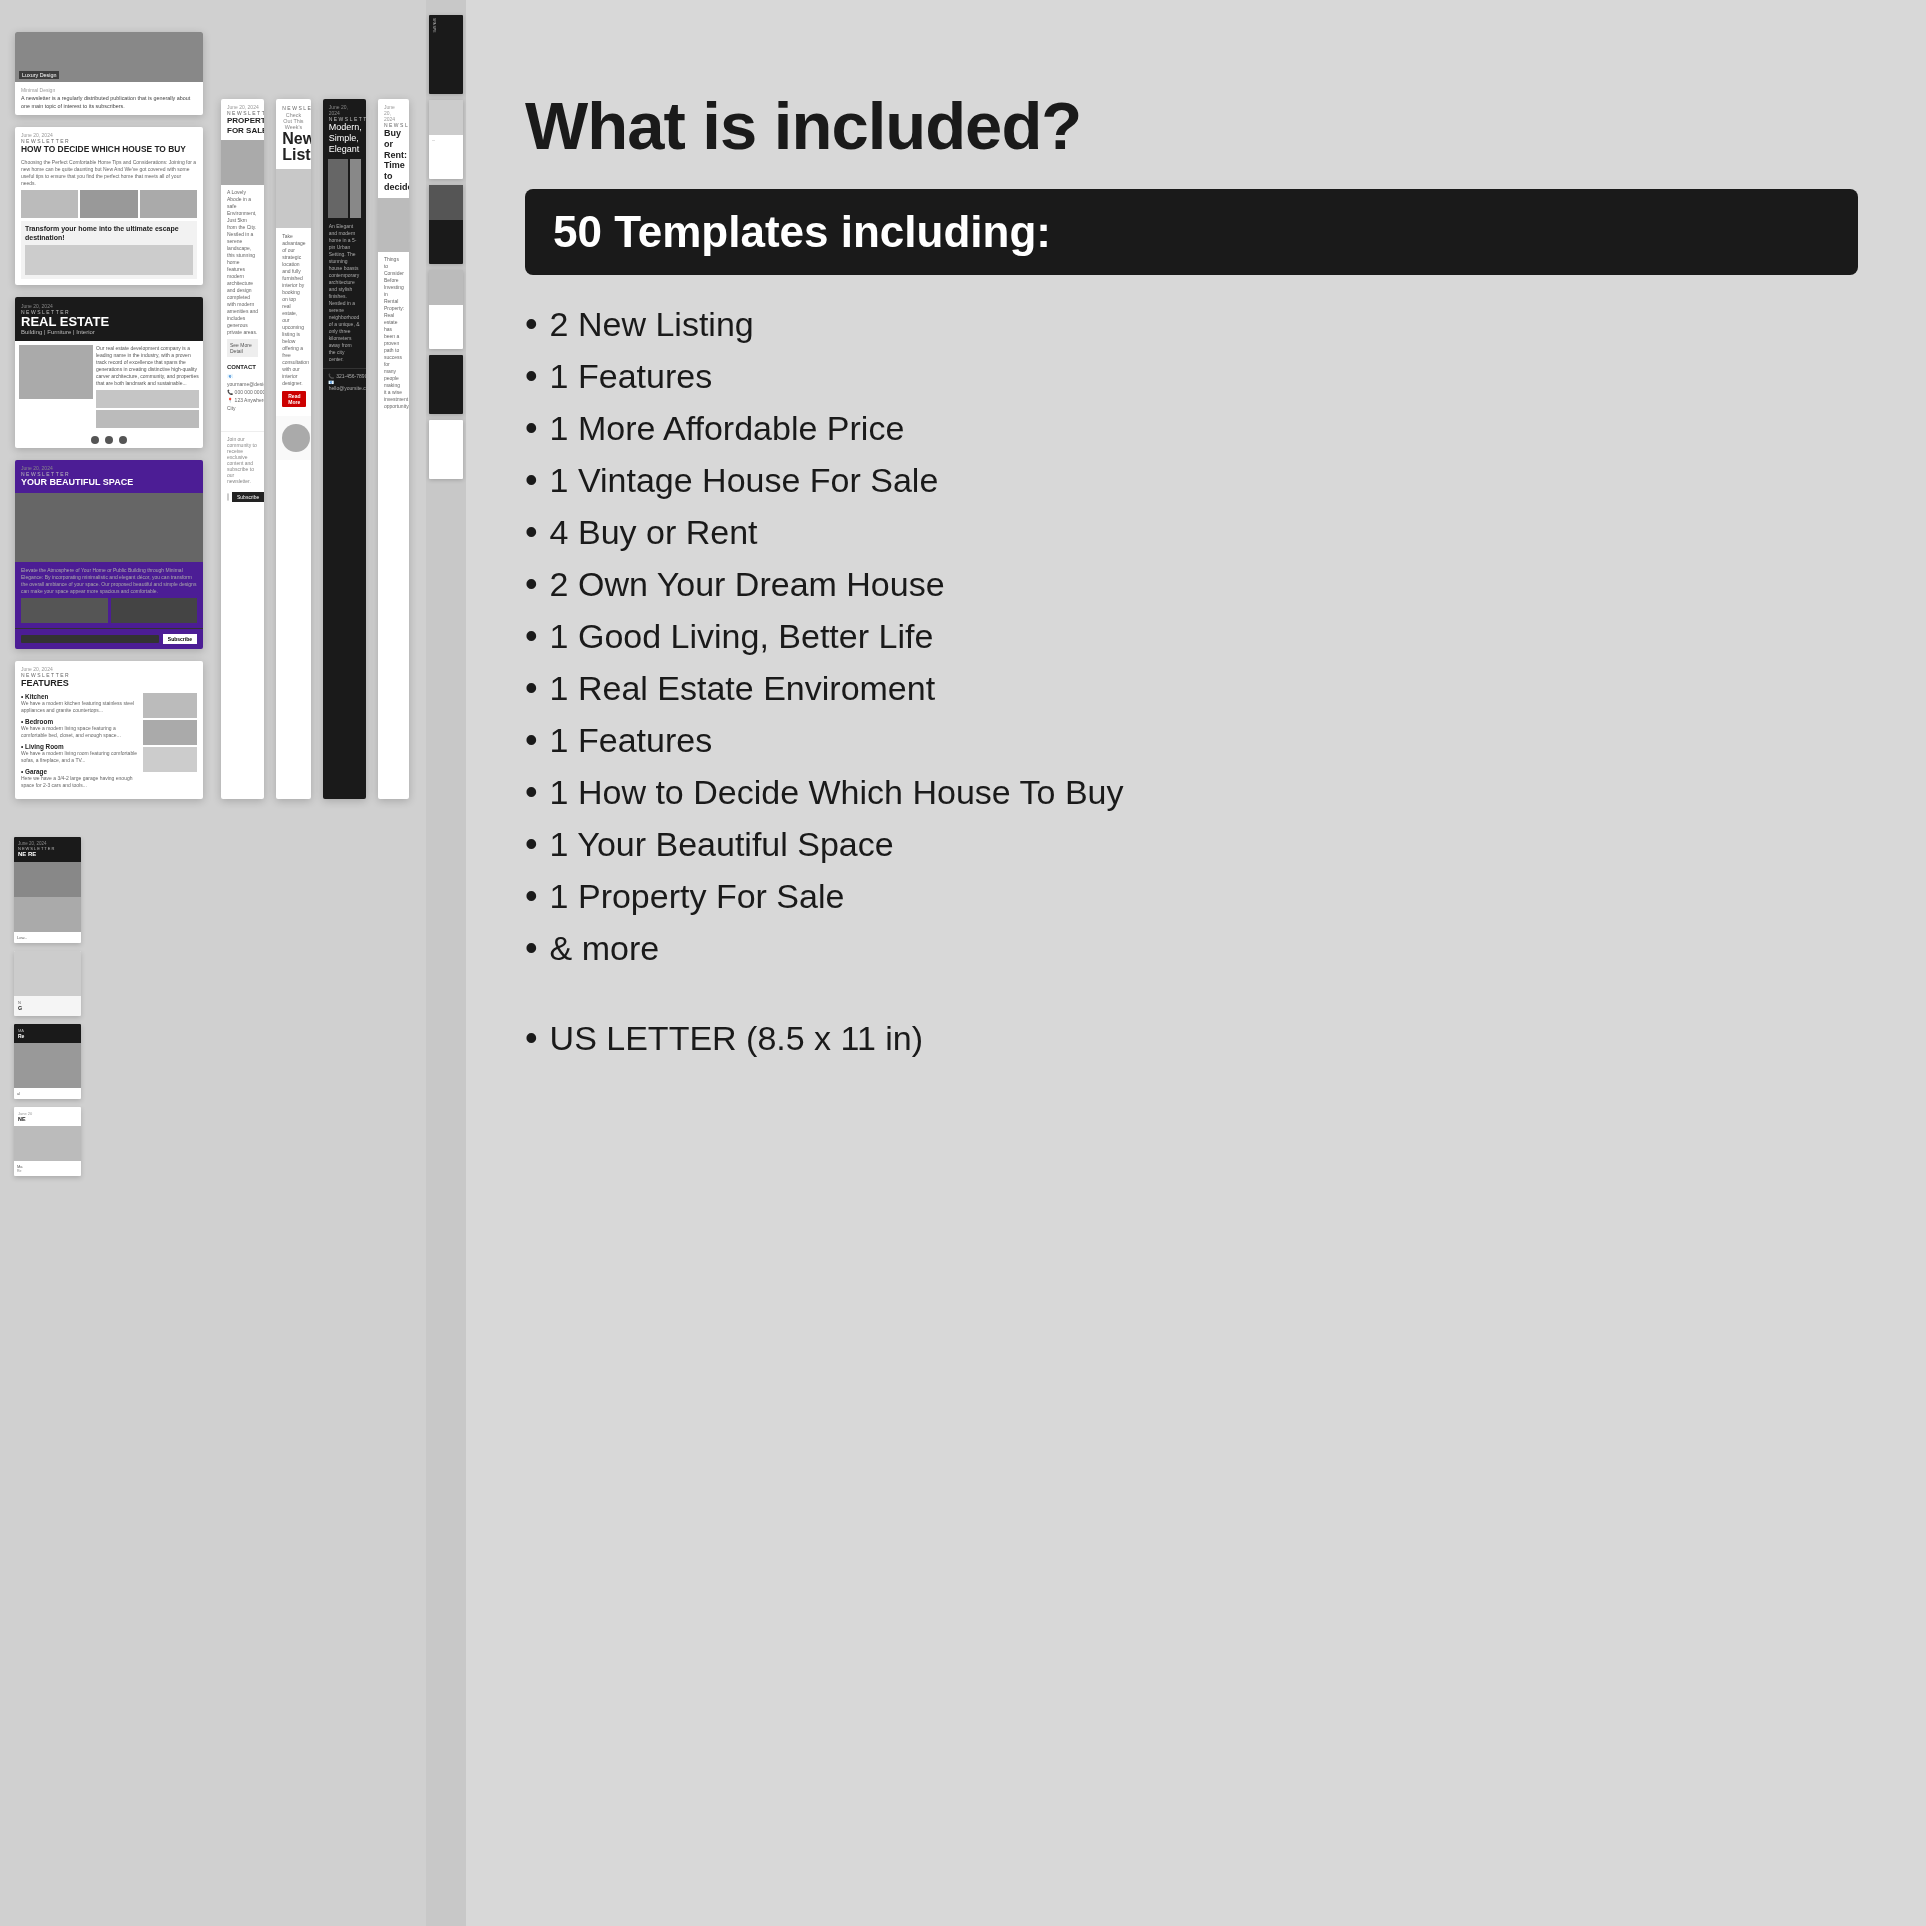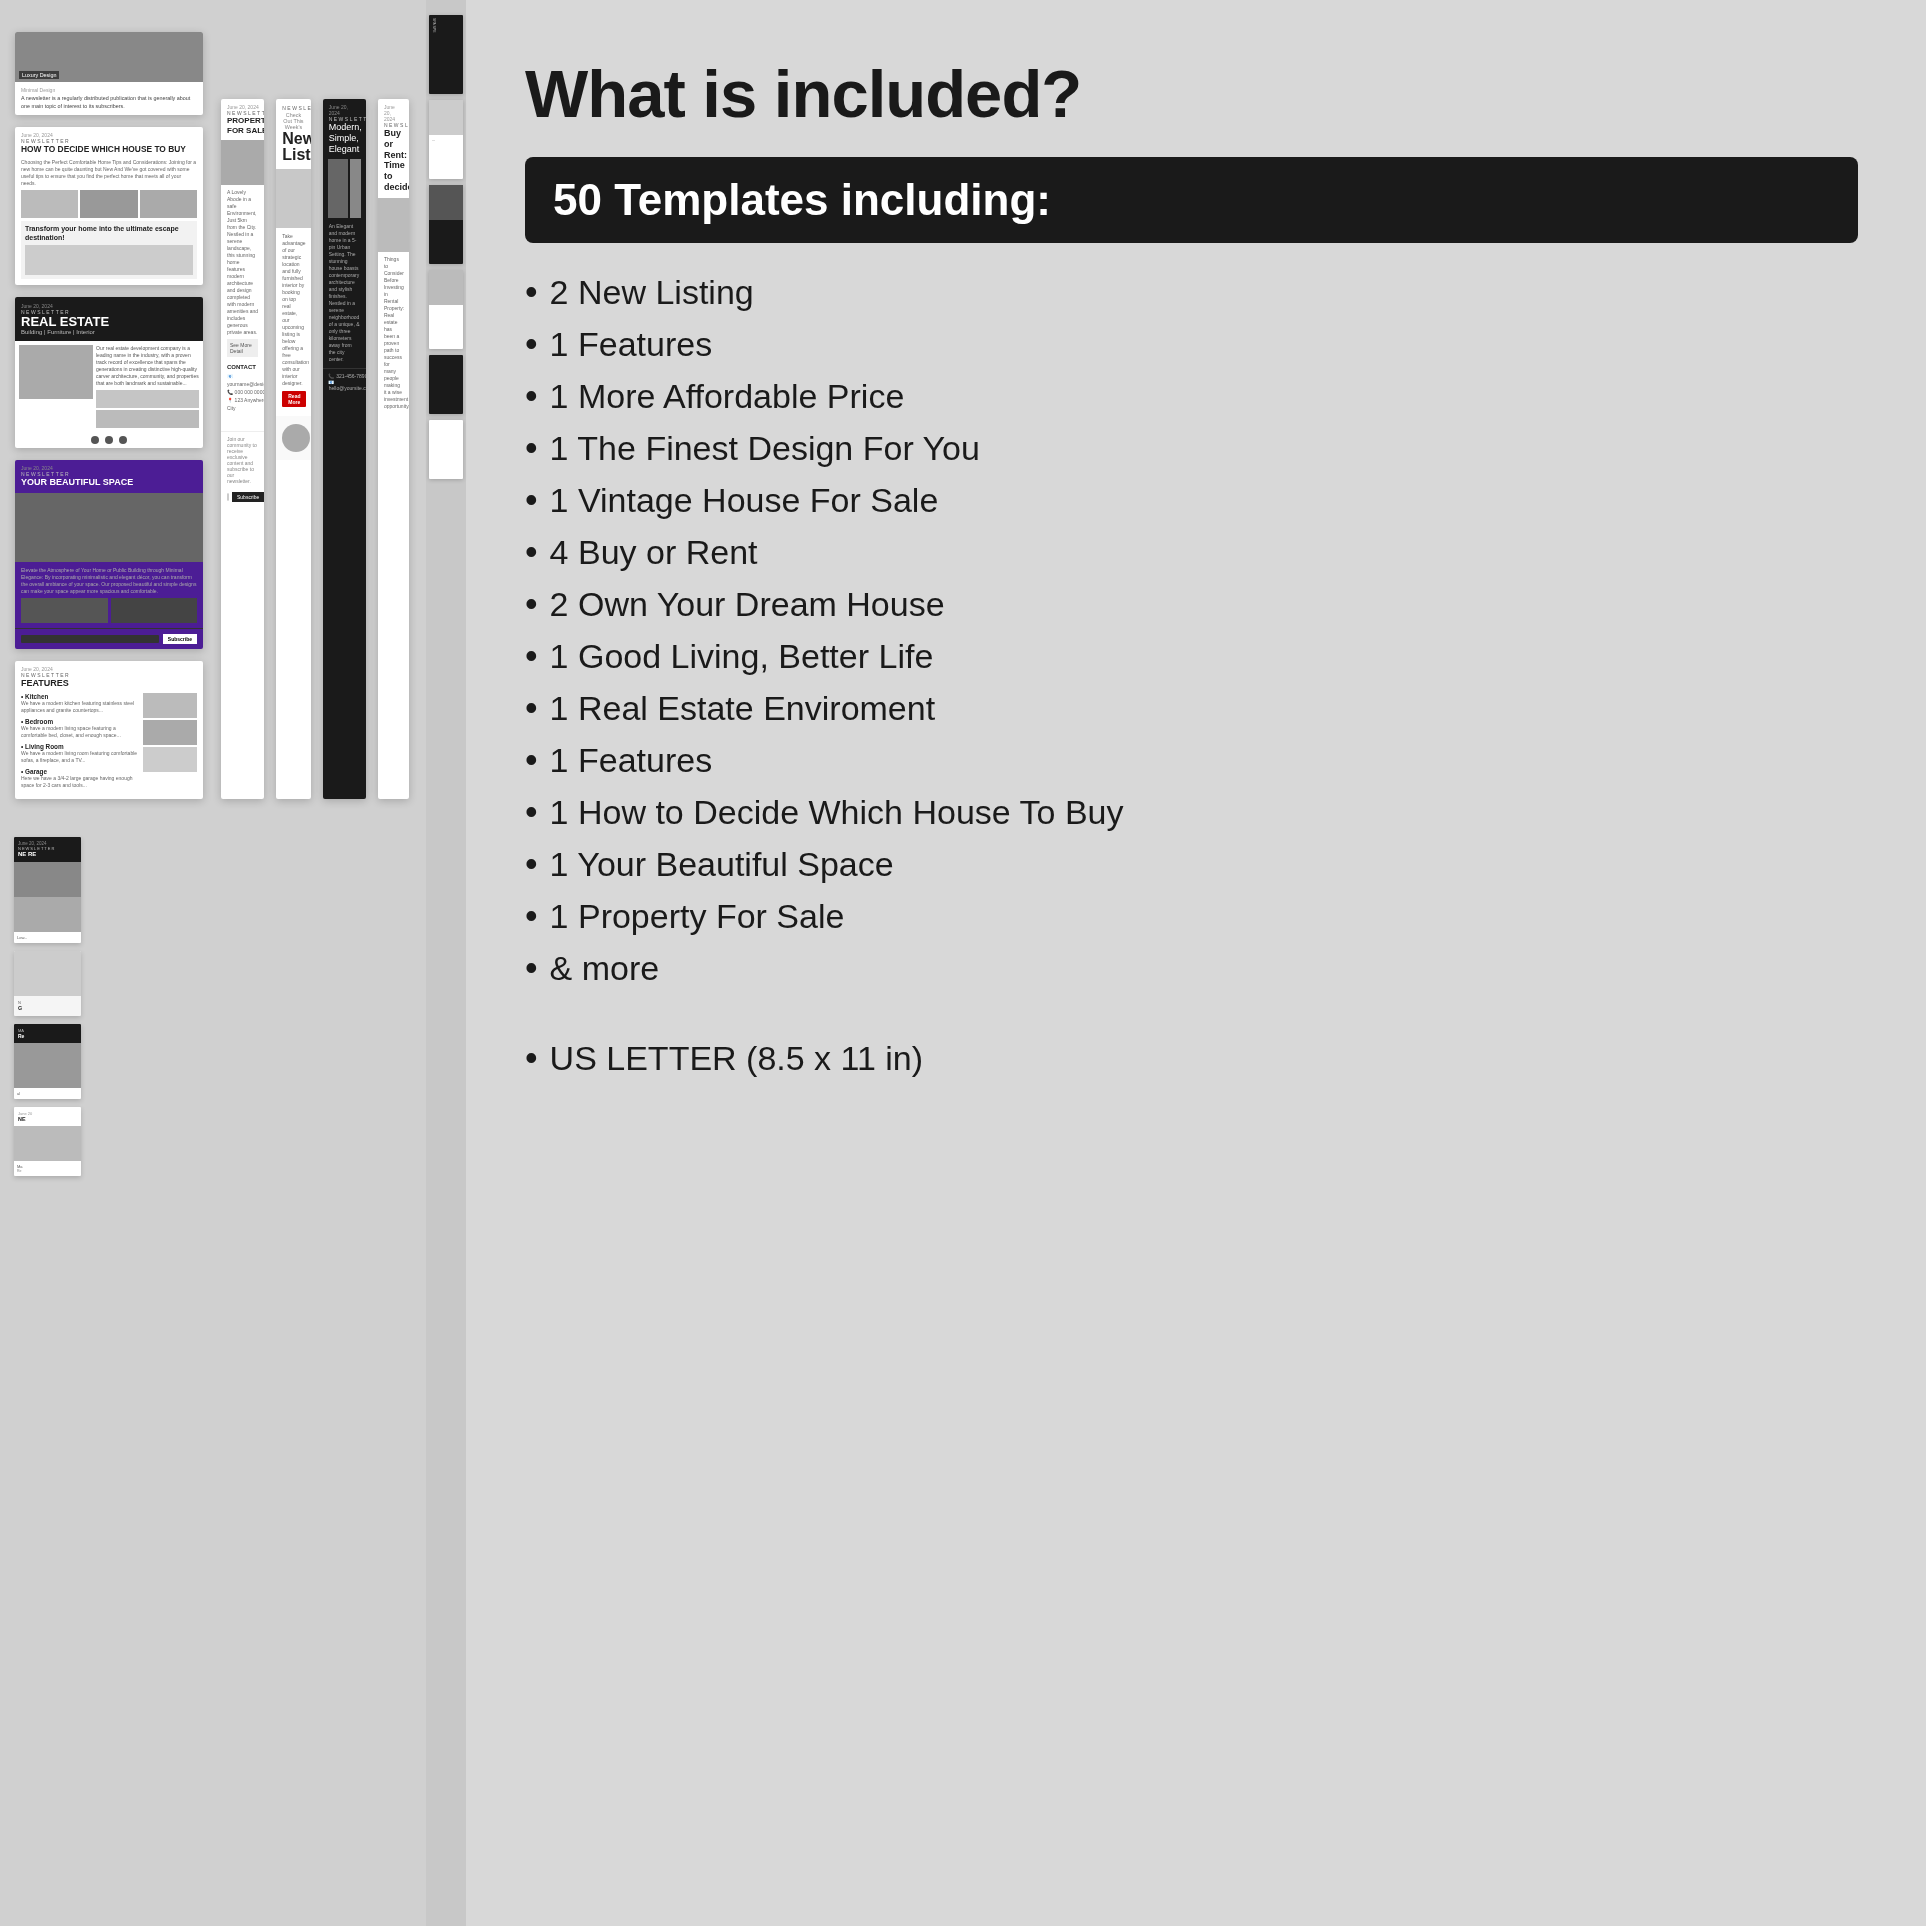--- a/index.html
+++ b/index.html
@@ -33,20 +33,21 @@
     }
 
     
     .main-heading {
       font-size: 67px;
       font-weight: 900;
       color: #1a1a1a;
       line-height: 1.05;
       font-family: Arial, sans-serif;
       letter-spacing: -1px;
+      margin-top: 32px;
     }
 
     .section-banner {
       background: #1a1a1a;
       color: #fff;
       padding: 18px 28px;
       border-radius: 8px;
       font-size: 44px;
       font-weight: 700;
       font-family: Arial, sans-serif;
@@ -407,21 +408,20 @@
 
 <div class="right-panel">
   <h1 class="main-heading">What is included?</h1>
 
   <div class="section-banner">50 Templates including:</div>
 
   <ul class="bullet-list">
       <li>2 New Listing</li>
       <li>1 Features</li>
       <li>1 More Affordable Price</li>
-      <li>1 The Finest Design For You</li>
       <li>1 Vintage House For Sale</li>
       <li>4 Buy or Rent</li>
       <li>2 Own Your Dream House</li>
       <li>1 Good Living, Better Life</li>
       <li>1 Real Estate Enviroment</li>
       <li>1 Features</li>
       <li>1 How to Decide Which House To Buy</li>
       <li>1 Your Beautiful Space</li>
       <li>1 Property For Sale</li>
       <li>&amp; more</li>

